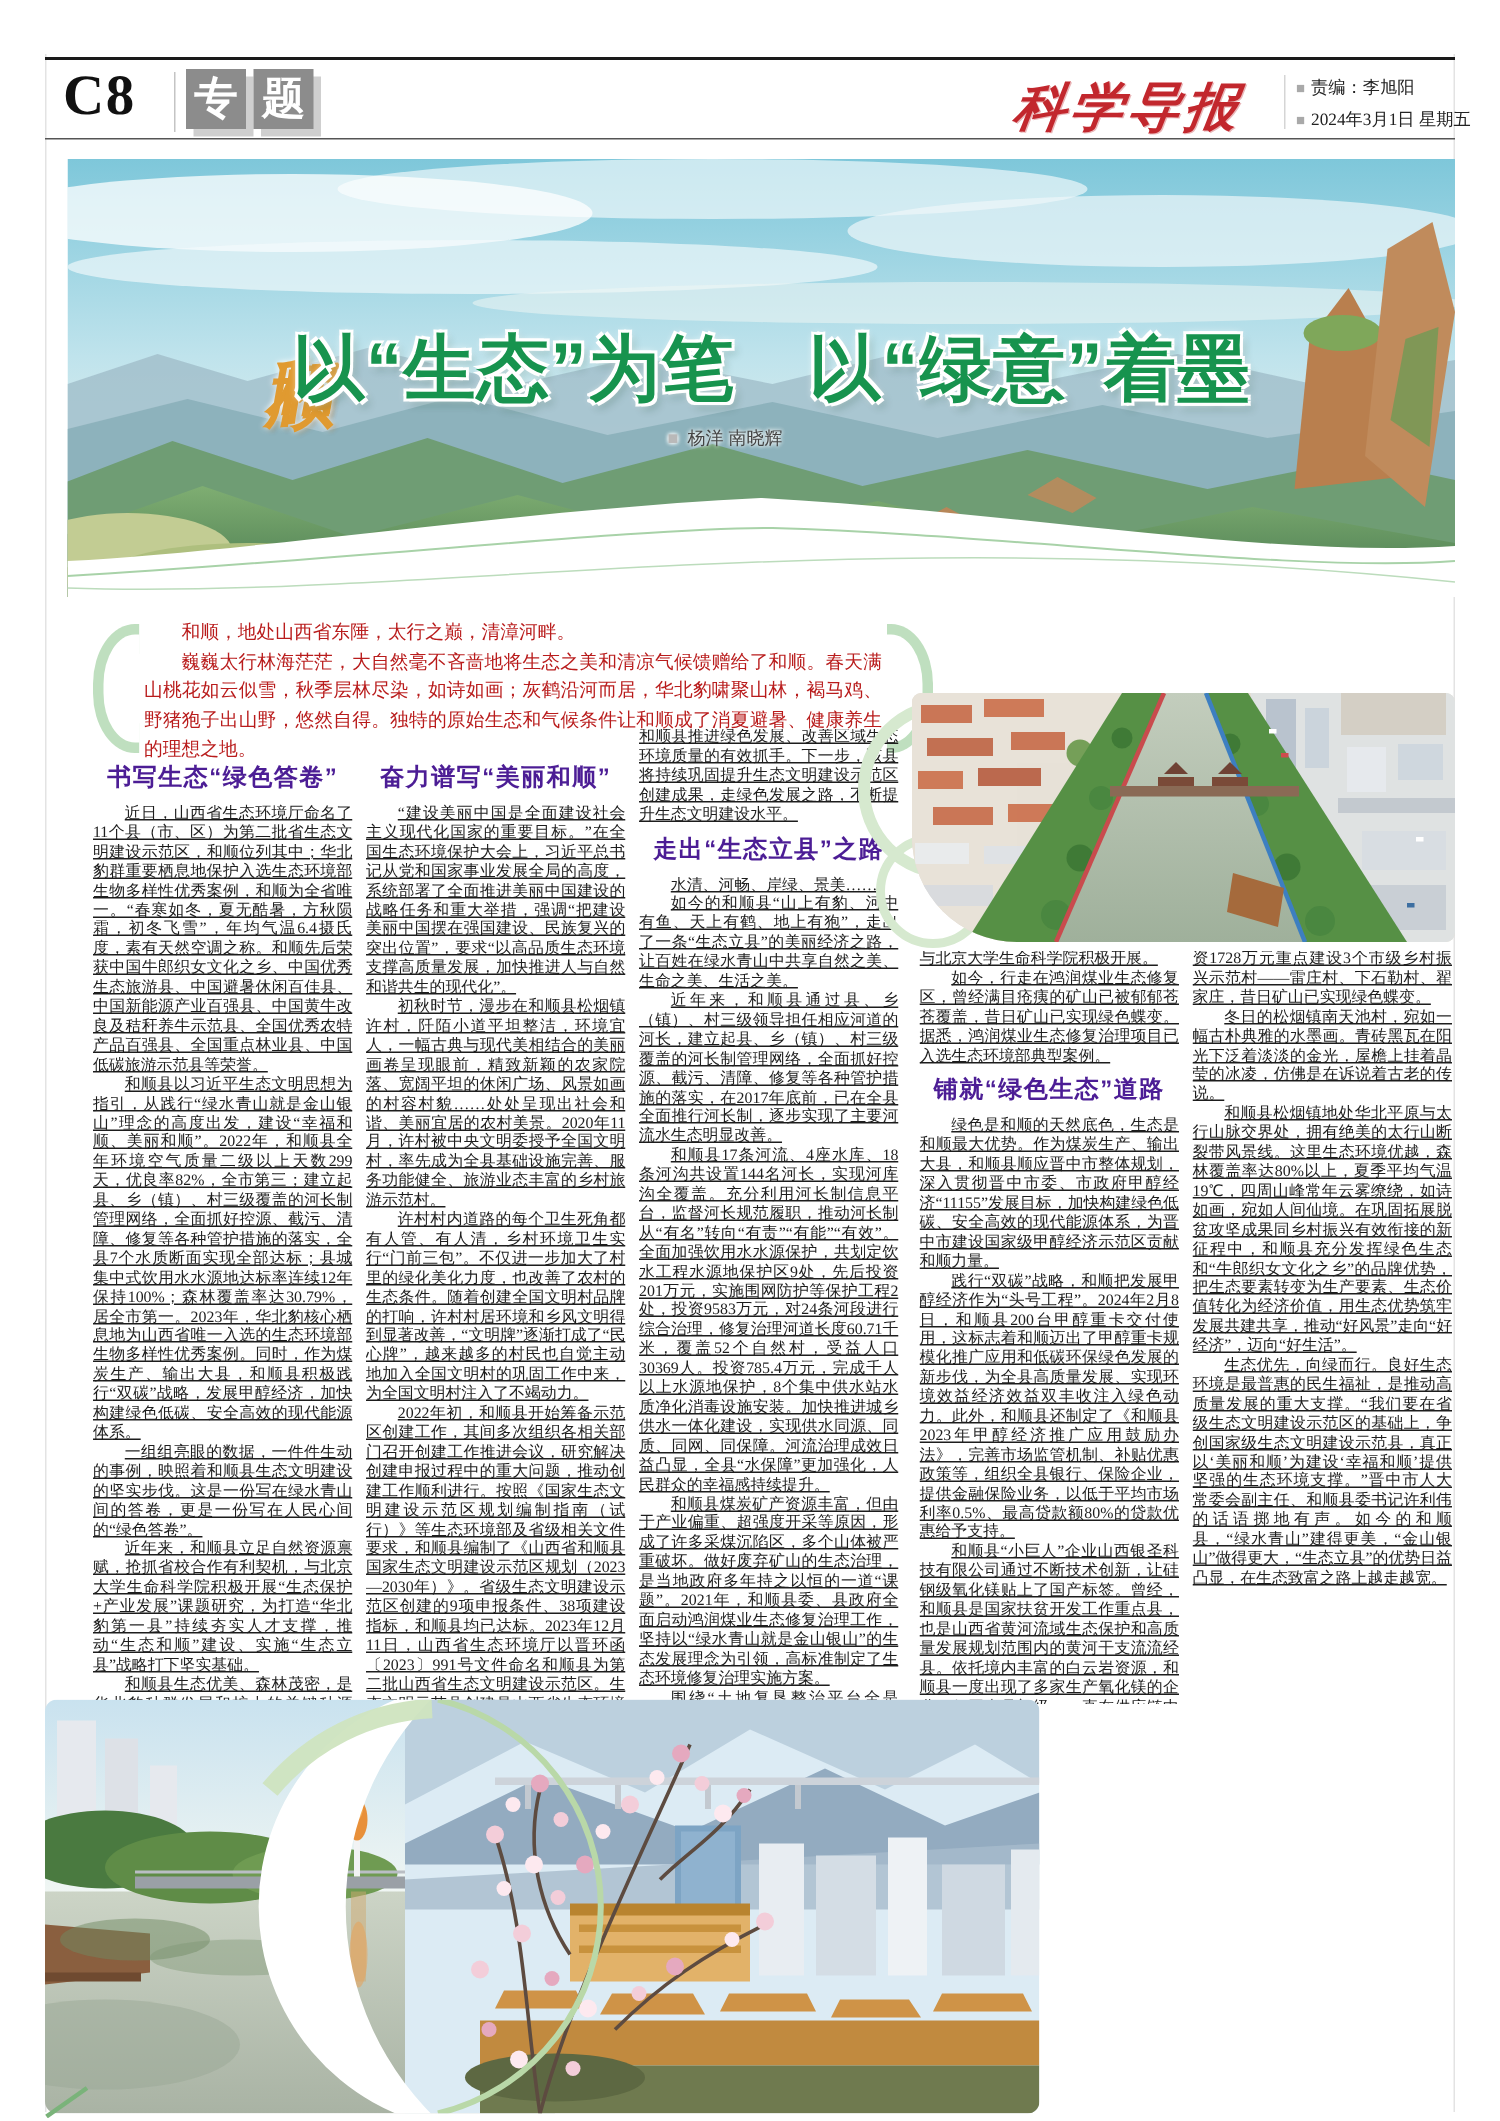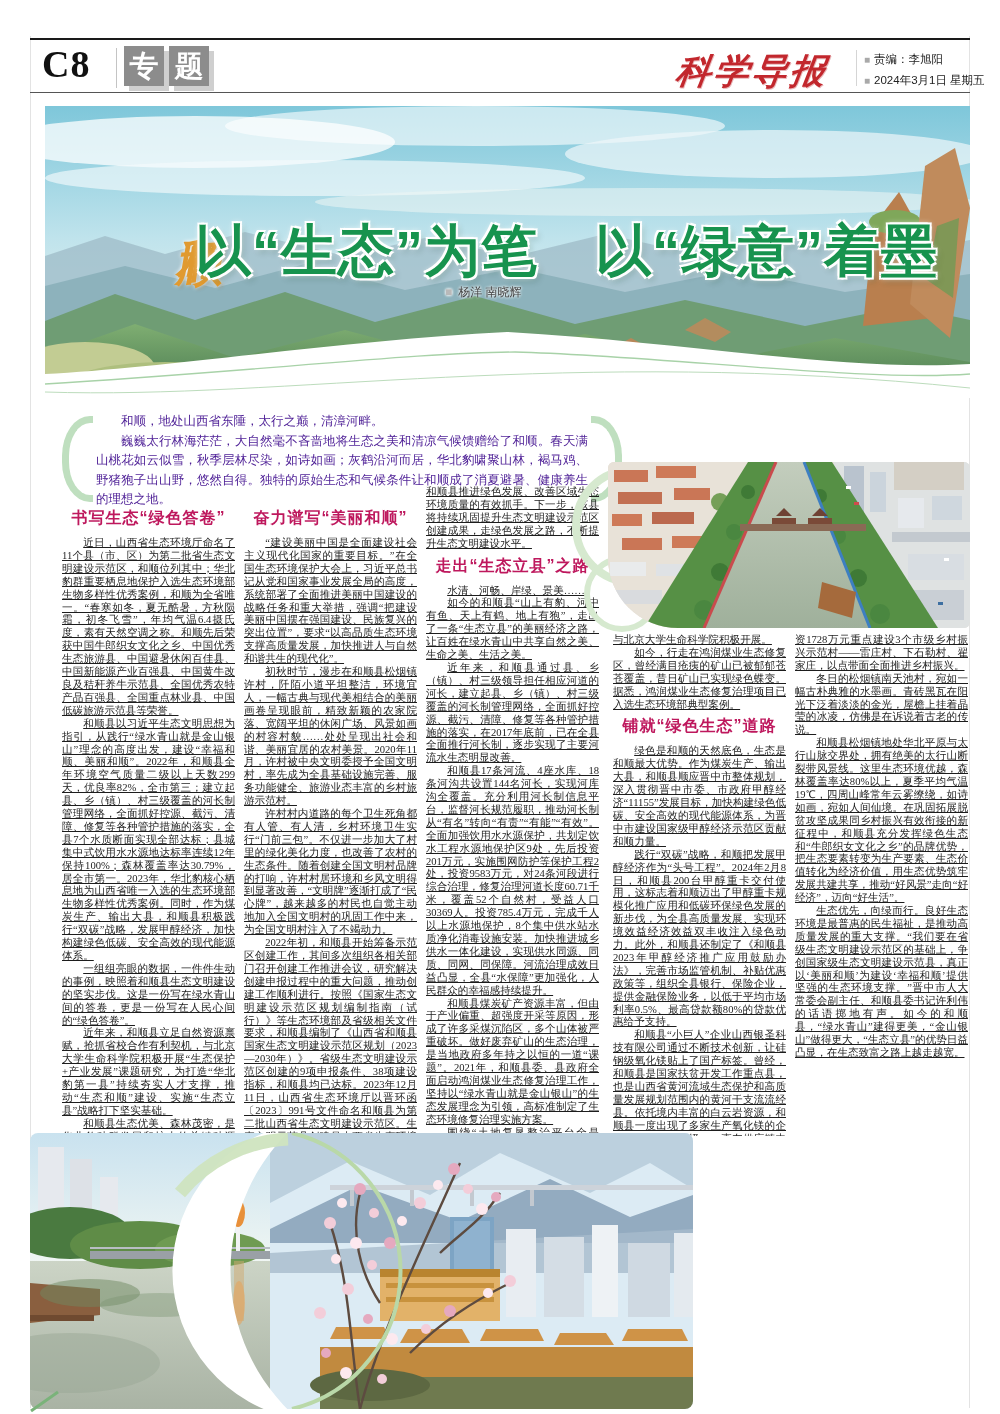--- a/index.html
+++ b/index.html
@@ -13,58 +13,58 @@
           font-family:"Liberation Serif",serif;color:#111;letter-spacing:1px;text-align:center;}
   .hdiv{position:absolute;left:116px;top:48px;width:1px;height:40px;background:#c4c4c4;}
   .section-blocks{position:absolute;left:124px;top:46px;display:flex;gap:5px;}
   .zt{width:40px;height:40px;background:#8c8c8c;color:#fff;font-family:"Liberation Sans",sans-serif;
       font-weight:bold;font-size:29px;line-height:40px;text-align:center;
       box-shadow:5px 5px 0 #cfcfcf;}
   .masthead{position:absolute;left:676px;top:48px;font-size:35px;font-weight:bold;
             font-style:italic;color:#c2272d;font-family:"Liberation Serif",serif;
             transform:skewX(-8deg);letter-spacing:3px;text-shadow:1px 1px 0 #e9b7b9;}
   .hdiv2{position:absolute;left:856px;top:50px;width:1px;height:36px;background:#d5d5d5;}
-  .hmeta{position:absolute;left:864px;top:49px;font-family:Liberation Sans, sans-serif;
+  .hmeta{position:absolute;left:864px;top:49px;font-family:Liberation Serif, serif;
          font-size:11.5px;color:#222;line-height:20px;white-space:nowrap;}
   .hmeta .sq{color:#a9a9a9;font-size:10px;margin-right:4px;}
   
   .banner{position:absolute;left:45px;top:106px;width:925px;height:292px;}
   .banner svg{position:absolute;left:0;top:0;}
   .callig{position:absolute;left:118px;top:92px;writing-mode:vertical-rl;
           font-size:47px;font-weight:bold;font-style:italic;color:#e09a30;
           font-family:"Liberation Serif",serif;letter-spacing:6px;
           text-shadow:0 0 4px rgba(255,255,255,.9),2px 2px 3px rgba(120,70,0,.25);
           transform:rotate(-4deg);}
-  .headline{position:absolute;left:150px;top:108px;width:700px;font-size:56px;font-weight:bold;
+  .headline{position:absolute;left:150px;top:108px;width:700px;font-size:48px;font-weight:bold;
             font-family:"Liberation Sans",sans-serif;color:#17934e;letter-spacing:1px;
             white-space:nowrap;
             text-shadow:-2px -2px 0 #fff,2px -2px 0 #fff,-2px 2px 0 #fff,2px 2px 0 #fff,
                          0 0 6px #fff,3px 4px 6px rgba(0,60,30,.25);}
   .byline{position:absolute;left:400px;top:178px;font-size:12px;color:#444;
           font-family:"Liberation Sans",sans-serif;
           text-shadow:0 0 3px #fff,0 0 3px #fff;}
   .byline .sq{color:#b9b9b9;margin-right:6px;}
   
   .intro{position:absolute;left:62px;top:410px;width:560px;height:92px;}
   .bracket{position:absolute;top:6px;width:24px;height:72px;border:7px solid #bfdfbf;}
   .bracket.l{left:0;border-right:none;border-radius:28px 0 0 28px / 40px 0 0 40px;}
   .bracket.r{right:0;border-left:none;border-radius:0 28px 28px 0 / 0 40px 40px 0;}
   .intro-text{position:absolute;left:34px;right:34px;top:2px;font-size:12.5px;line-height:19.5px;
-              color:#4c1d95;text-align:justify;}
+              color:#b91c1c;text-align:justify;}
   .intro-text p{margin:0;text-indent:2em;}
   
   .ring{position:absolute;border-radius:50%;border:8px solid #d6e9cf;background:transparent;z-index:1;}
   .photo1{position:absolute;left:608px;top:462px;width:362px;height:166px;overflow:hidden;
           border-radius:6px 6px 6px 70px;z-index:2;}
   
   .col{position:absolute;width:173px;overflow:hidden;}
   .col p{margin:0;font-size:10.6px;line-height:12.9px;text-align:justify;text-indent:2em;
          color:#1d1d1d;text-decoration:underline;}
   .col p.cont{text-indent:0;}
-  .col-h{font-family:"Liberation Sans",sans-serif;font-size:16px;font-weight:bold;color:#be185d;
+  .col-h{font-family:"Liberation Sans",sans-serif;font-size:16px;font-weight:bold;color:#4c1d95;
          text-align:center;letter-spacing:1px;margin:5px 0 8px;}
   #col1{left:62px;top:503px;height:636px;}
   #col2{left:244px;top:503px;height:636px;}
   #col3{left:426px;top:486px;height:653px;}
   #col4{left:613px;top:634px;height:502px;}
   #col5{left:795px;top:634px;height:502px;}
   
   .photo2{position:absolute;left:30px;top:1133px;width:663px;height:276px;overflow:hidden;
           border-radius:8px;}
   .corner-mark{position:absolute;left:30px;top:1390px;}
@@ -240,21 +240,21 @@
     </div>
   <div class="col" id="col4">
       <p class="cont">与北京大学生命科学院积极开展。</p>
       <p>如今，行走在鸿润煤业生态修复区，曾经满目疮痍的矿山已被郁郁苍苍覆盖，昔日矿山已实现绿色蝶变。据悉，鸿润煤业生态修复治理项目已入选生态环境部典型案例。</p>
       <div class="col-h">铺就“绿色生态”道路</div>
       <p>绿色是和顺的天然底色，生态是和顺最大优势。作为煤炭生产、输出大县，和顺县顺应晋中市整体规划，深入贯彻晋中市委、市政府甲醇经济“11155”发展目标，加快构建绿色低碳、安全高效的现代能源体系，为晋中市建设国家级甲醇经济示范区贡献和顺力量。</p>
       <p>践行“双碳”战略，和顺把发展甲醇经济作为“头号工程”。2024年2月8日，和顺县200台甲醇重卡交付使用，这标志着和顺迈出了甲醇重卡规模化推广应用和低碳环保绿色发展的新步伐，为全县高质量发展、实现环境效益经济效益双丰收注入绿色动力。此外，和顺县还制定了《和顺县2023年甲醇经济推广应用鼓励办法》，完善市场监管机制、补贴优惠政策等，组织全县银行、保险企业，提供金融保险业务，以低于平均市场利率0.5%、最高贷款额80%的贷款优惠给予支持。</p>
       <p>和顺县“小巨人”企业山西银圣科技有限公司通过不断技术创新，让硅钢级氧化镁贴上了国产标签。曾经，和顺县是国家扶贫开发工作重点县，也是山西省黄河流域生态保护和高质量发展规划范围内的黄河干支流流经县。依托境内丰富的白云岩资源，和顺县一度出现了多家生产氧化镁的企业，但因产品初级，一直在供应链中没有优势。山西银圣科技有限公司通过技术创新和延伸产业链，最终获得一席之地。</p>
     </div>
   <div class="col" id="col5">
-      <p class="cont">资1728万元重点建设3个市级乡村振兴示范村——雷庄村、下石勒村、翟家庄，以点带面全面推进乡村振兴。</p>
+      <p class="cont">资1728万元重点建设3个市级乡村振兴示范村——雷庄村、下石勒村、翟家庄，昔日矿山已实现绿色蝶变。</p>
       <p>冬日的松烟镇南天池村，宛如一幅古朴典雅的水墨画。青砖黑瓦在阳光下泛着淡淡的金光，屋檐上挂着晶莹的冰凌，仿佛是在诉说着古老的传说。</p>
       <p>和顺县松烟镇地处华北平原与太行山脉交界处，拥有绝美的太行山断裂带风景线。这里生态环境优越，森林覆盖率达80%以上，夏季平均气温19℃，四周山峰常年云雾缭绕，如诗如画，宛如人间仙境。在巩固拓展脱贫攻坚成果同乡村振兴有效衔接的新征程中，和顺县充分发挥绿色生态和“牛郎织女文化之乡”的品牌优势，把生态要素转变为生产要素、生态价值转化为经济价值，用生态优势筑牢发展共建共享，推动“好风景”走向“好经济”，迈向“好生活”。</p>
       <p>生态优先，向绿而行。良好生态环境是最普惠的民生福祉，是推动高质量发展的重大支撑。“我们要在省级生态文明建设示范区的基础上，争创国家级生态文明建设示范县，真正以‘美丽和顺’为建设‘幸福和顺’提供坚强的生态环境支撑。”晋中市人大常委会副主任、和顺县委书记许利伟的话语掷地有声。如今的和顺县，“绿水青山”建得更美，“金山银山”做得更大，“生态立县”的优势日益凸显，在生态致富之路上越走越宽。</p>
     </div>
 
   <div class="photo2">
     <svg width="663" height="276" viewBox="0 0 663 276">
       <defs>
         <linearGradient id="sky2" x1="0" y1="0" x2="0" y2="1">
           <stop offset="0" stop-color="#c9e2ef"></stop>

